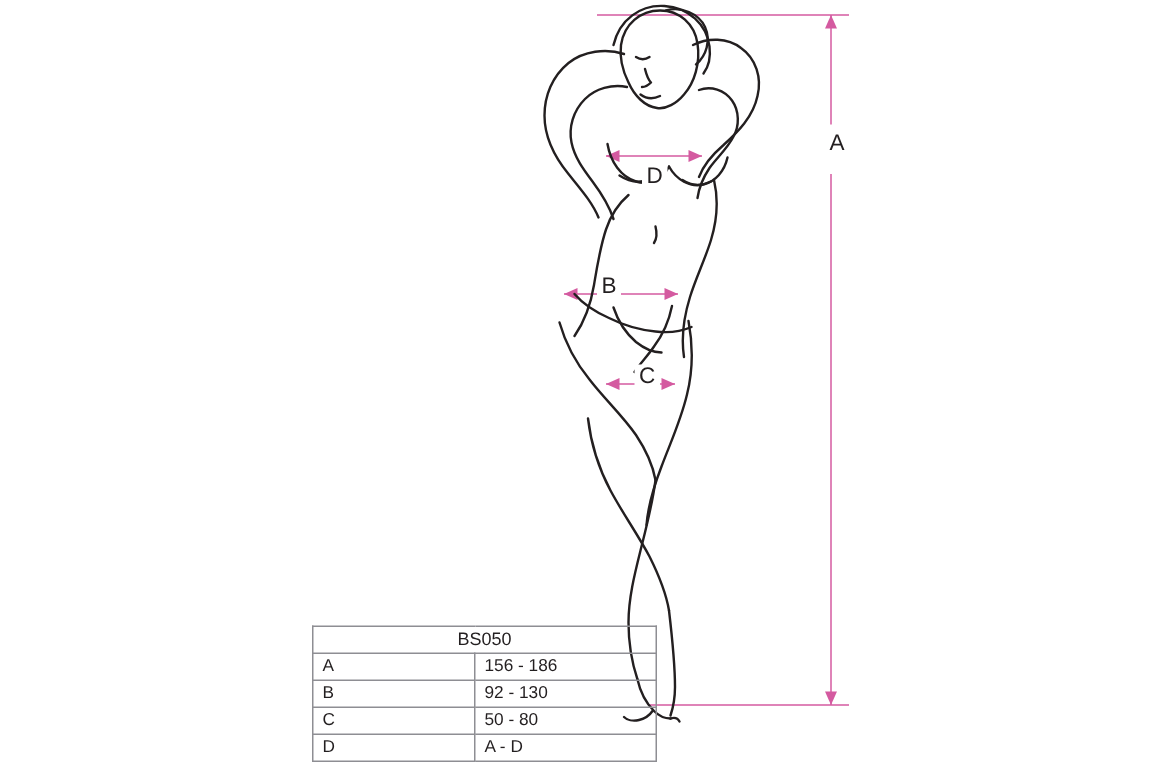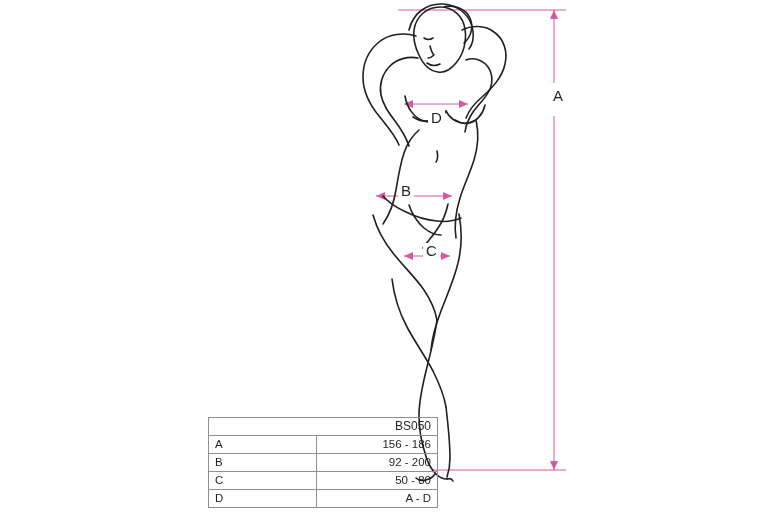--- a/index.html
+++ b/index.html
@@ -45,29 +45,29 @@
     font-size: 11.5px;
     color: #231f20;
   }
   table.size-table td {
     border: 1px solid #8e8e93;
     height: 17px;
     padding: 0 6px;
     line-height: 17px;
   }
   table.size-table td.code-cell {
-    text-align: right;
+    text-align: center;
     font-size: 12px;
   }
   table.size-table td.key-cell {
     width: 95px;
     text-align: left;
   }
   table.size-table td.val-cell {
-    text-align: right;
+    text-align: left;
   }
 </style>
 </head>
 <body>
 
 <svg id="canvas" viewBox="0 0 768 512" xmlns="http://www.w3.org/2000/svg">
 
   <g stroke="#d45aa0" fill="none" stroke-width="1">
 
     <line x1="398" y1="10" x2="566" y2="10"></line>
@@ -147,21 +147,21 @@
   <tbody>
     <tr>
       <td class="code-cell" colspan="2">BS050</td>
     </tr>
     <tr>
       <td class="key-cell">A</td>
       <td class="val-cell">156 - 186</td>
     </tr>
     <tr>
       <td class="key-cell">B</td>
-      <td class="val-cell">92 - 200</td>
+      <td class="val-cell">92 - 130</td>
     </tr>
     <tr>
       <td class="key-cell">C</td>
       <td class="val-cell">50 - 80</td>
     </tr>
     <tr>
       <td class="key-cell">D</td>
       <td class="val-cell">A - D</td>
     </tr>
   </tbody>

